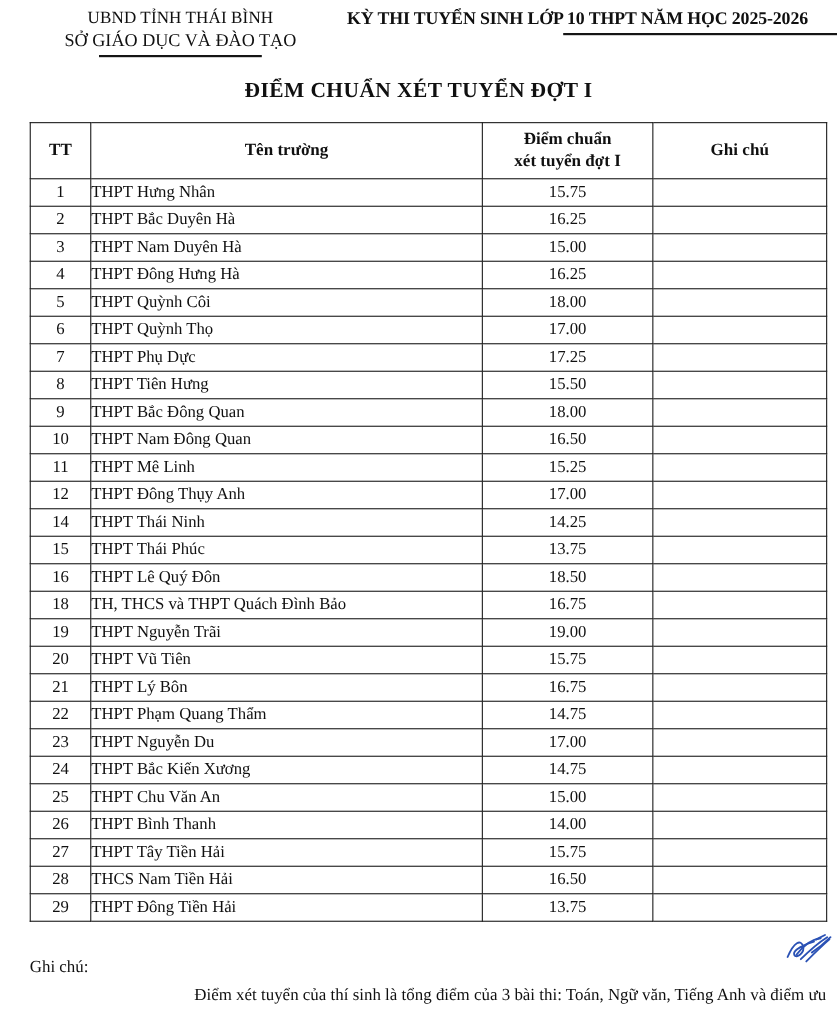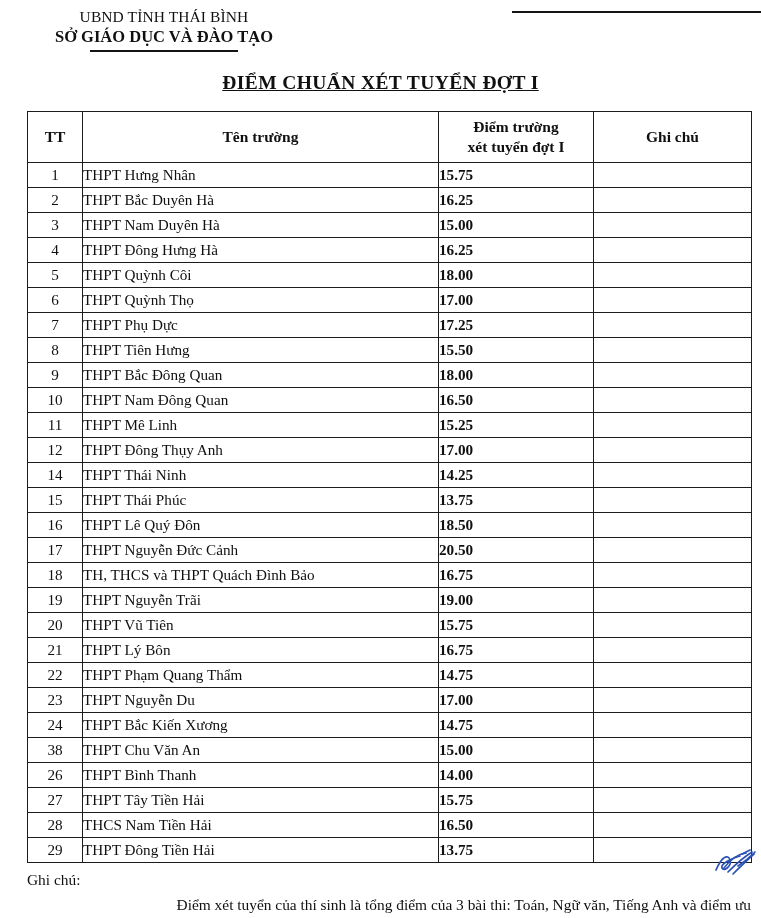--- a/index.html
+++ b/index.html
@@ -32,21 +32,21 @@
     text-align: center;
     line-height: 1.22;
   }
   .org-line1 {
     font-size: 15.5px;
     letter-spacing: 0.1px;
     white-space: nowrap;
   }
   .org-line2 {
     font-size: 16.5px;
-    font-weight: bold;
+    font-weight: normal;
     white-space: nowrap;
     display: inline-block;
     position: relative;
   }
   .org-underline {
     display: block;
     width: 148px;
     height: 1.6px;
     background: #151515;
     margin: 3px auto 0 auto;
@@ -73,21 +73,20 @@
     margin: 3px auto 0 220px;
   }
 
   
   .doc-title {
     margin-top: 14px;
     text-align: center;
     font-size: 19.5px;
     font-weight: bold;
     letter-spacing: 0.4px;
-    text-decoration: underline;
   }
 
   
   .table-wrap {
     position: absolute;
     left: 27px;
     top: 111px;
     width: 724px;
   }
   table.score-table {
@@ -120,22 +119,22 @@
   }
   td.cell-tt {
     text-align: center;
     font-size: 14.6px;
   }
   td.cell-name {
     text-align: left;
     padding-left: 7px;
   }
   td.cell-score {
-    text-align: left;
-    font-weight: bold;
+    text-align: center;
+    font-weight: normal;
     font-size: 15px;
   }
   td.cell-note { }
 
   
   .footer {
     position: absolute;
     left: 27px;
     top: 868px;
     width: 724px;
@@ -168,41 +167,42 @@
 
 <div class="doc-header">
 
   <div class="org-block">
     <div class="org-line1">UBND TỈNH THÁI BÌNH</div>
     <div class="org-line2">SỞ GIÁO DỤC VÀ ĐÀO TẠO</div>
     <span class="org-underline"></span>
   </div>
 
   <div class="exam-block">
+    <div class="exam-line">KỲ THI TUYỂN SINH LỚP 10 THPT NĂM HỌC 2025-2026</div>
     <span class="exam-underline"></span>
   </div>
 
 </div>
 
 <div class="doc-title">ĐIỂM CHUẨN XÉT TUYỂN ĐỢT I</div>
 
 <div class="table-wrap">
   <table class="score-table">
     <colgroup>
       <col class="c-tt">
       <col class="c-name">
       <col class="c-score">
       <col class="c-note">
     </colgroup>
     <thead>
       <tr>
         <th>TT</th>
         <th>Tên trường</th>
         <th>
-          <div>Điểm trường</div>
+          <div>Điểm chuẩn</div>
           <div>xét tuyển đợt I</div>
         </th>
         <th>Ghi chú</th>
       </tr>
     </thead>
     <tbody id="table-body">
         <tr>
           <td class="cell-tt">1</td>
           <td class="cell-name">THPT Hưng Nhân</td>
           <td class="cell-score">15.75</td>
@@ -286,26 +286,20 @@
           <td class="cell-score">13.75</td>
           <td class="cell-note"></td>
         </tr>
         <tr>
           <td class="cell-tt">16</td>
           <td class="cell-name">THPT Lê Quý Đôn</td>
           <td class="cell-score">18.50</td>
           <td class="cell-note"></td>
         </tr>
         <tr>
-          <td class="cell-tt">17</td>
-          <td class="cell-name">THPT Nguyễn Đức Cảnh</td>
-          <td class="cell-score">20.50</td>
-          <td class="cell-note"></td>
-        </tr>
-        <tr>
           <td class="cell-tt">18</td>
           <td class="cell-name">TH, THCS và THPT Quách Đình Bảo</td>
           <td class="cell-score">16.75</td>
           <td class="cell-note"></td>
         </tr>
         <tr>
           <td class="cell-tt">19</td>
           <td class="cell-name">THPT Nguyễn Trãi</td>
           <td class="cell-score">19.00</td>
           <td class="cell-note"></td>
@@ -334,21 +328,21 @@
           <td class="cell-score">17.00</td>
           <td class="cell-note"></td>
         </tr>
         <tr>
           <td class="cell-tt">24</td>
           <td class="cell-name">THPT Bắc Kiến Xương</td>
           <td class="cell-score">14.75</td>
           <td class="cell-note"></td>
         </tr>
         <tr>
-          <td class="cell-tt">38</td>
+          <td class="cell-tt">25</td>
           <td class="cell-name">THPT Chu Văn An</td>
           <td class="cell-score">15.00</td>
           <td class="cell-note"></td>
         </tr>
         <tr>
           <td class="cell-tt">26</td>
           <td class="cell-name">THPT Bình Thanh</td>
           <td class="cell-score">14.00</td>
           <td class="cell-note"></td>
         </tr>

